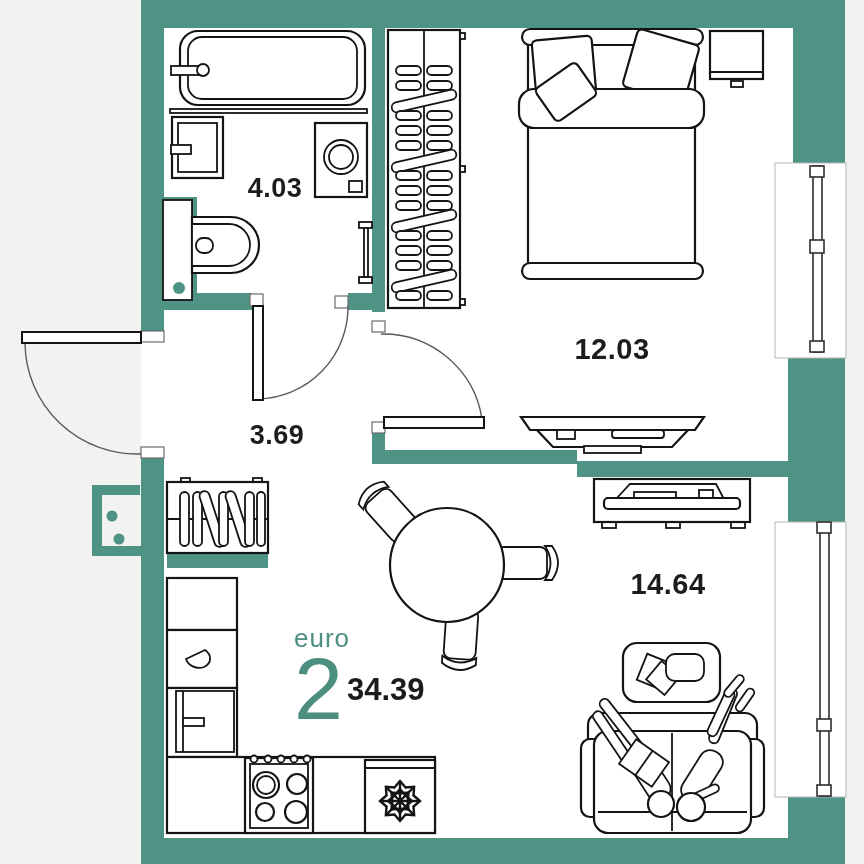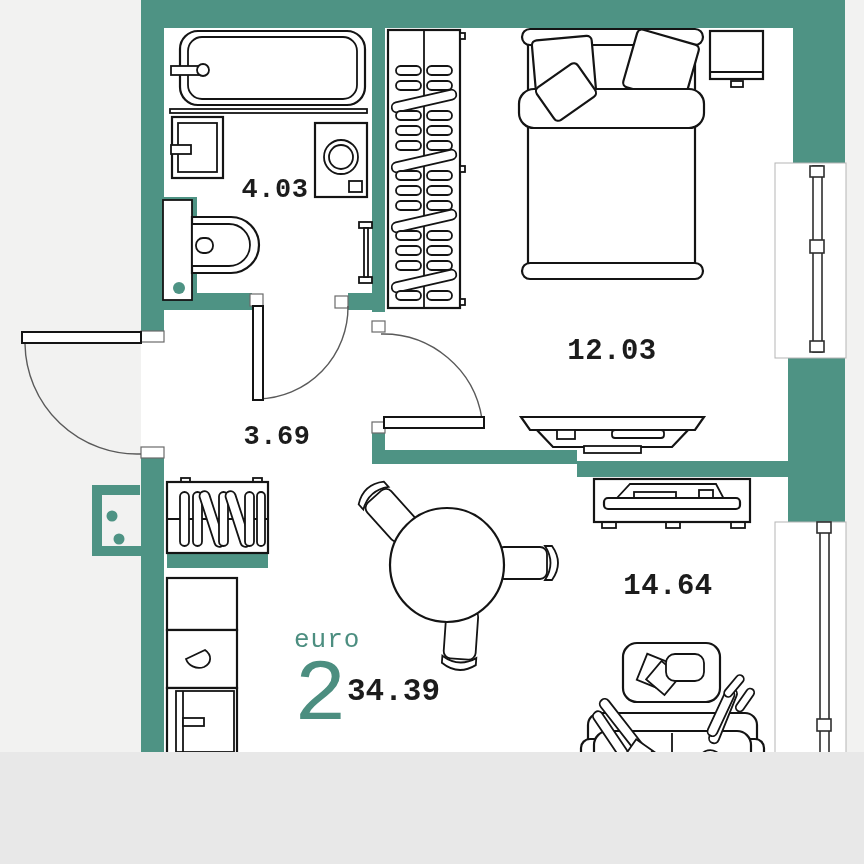--- a/index.html
+++ b/index.html
@@ -1,19 +1,19 @@
 <!DOCTYPE html>
 <html><head>
 <meta charset="utf-8">
 <style>
   html,body{margin:0;padding:0;background:#e8e8e8;}
   .stage{
-    position:relative;width:864px;height:752px;margin:0 auto;
+    position:relative;width:864px;height:864px;margin:0 auto;
     background:#f2f2f1;overflow:hidden;
-    font-family:Liberation Mono, monospace;
+    font-family:Liberation Sans, sans-serif;
   }
   svg{position:absolute;left:0;top:0;}
   .wall{fill:#4e9384;stroke:none;}
   .jamb{fill:#ffffff;stroke:#6b6b6b;stroke-width:1.2;}
   .furn{fill:#ffffff;stroke:#141414;stroke-width:2.2;}
   .furn-thin{fill:#ffffff;stroke:#141414;stroke-width:1.8;}
   .ln{fill:none;stroke:#141414;stroke-width:2.2;}
   .ln-thin{fill:none;stroke:#141414;stroke-width:1.8;}
   .arc{fill:none;stroke:#5a5a5a;stroke-width:1.4;}
   .leaf{fill:#ffffff;stroke:#141414;stroke-width:2;}

